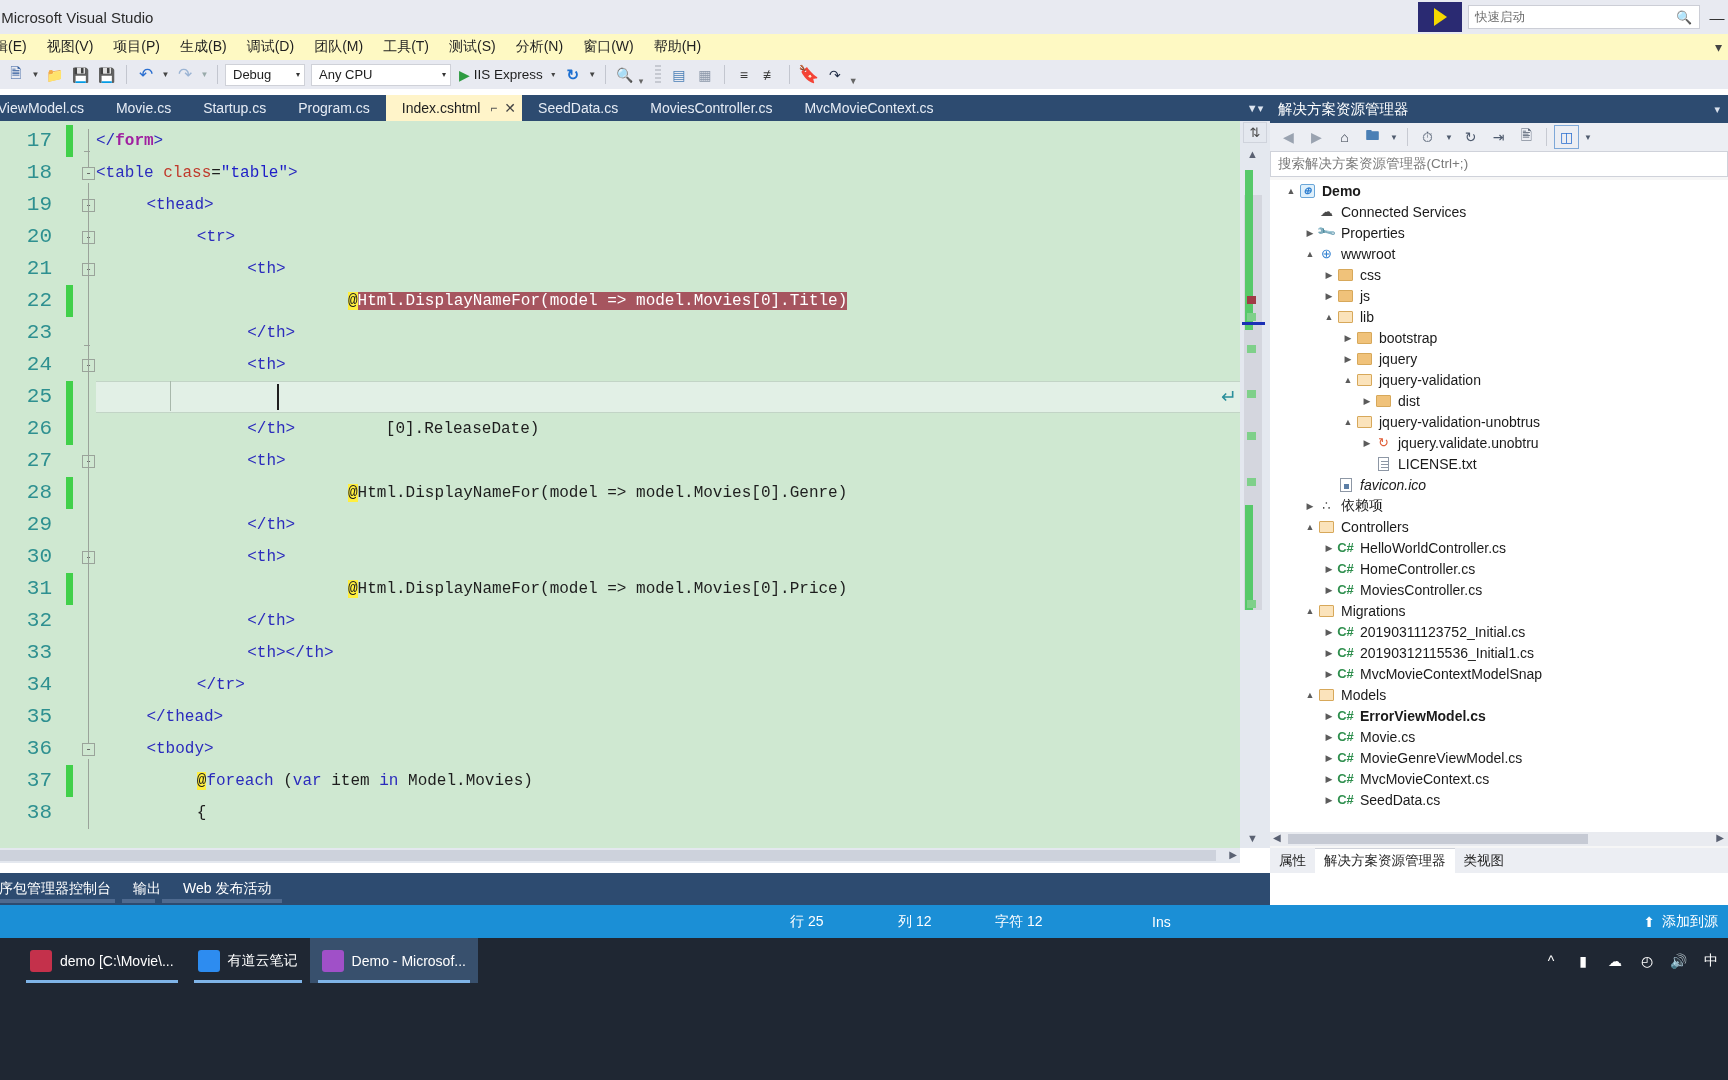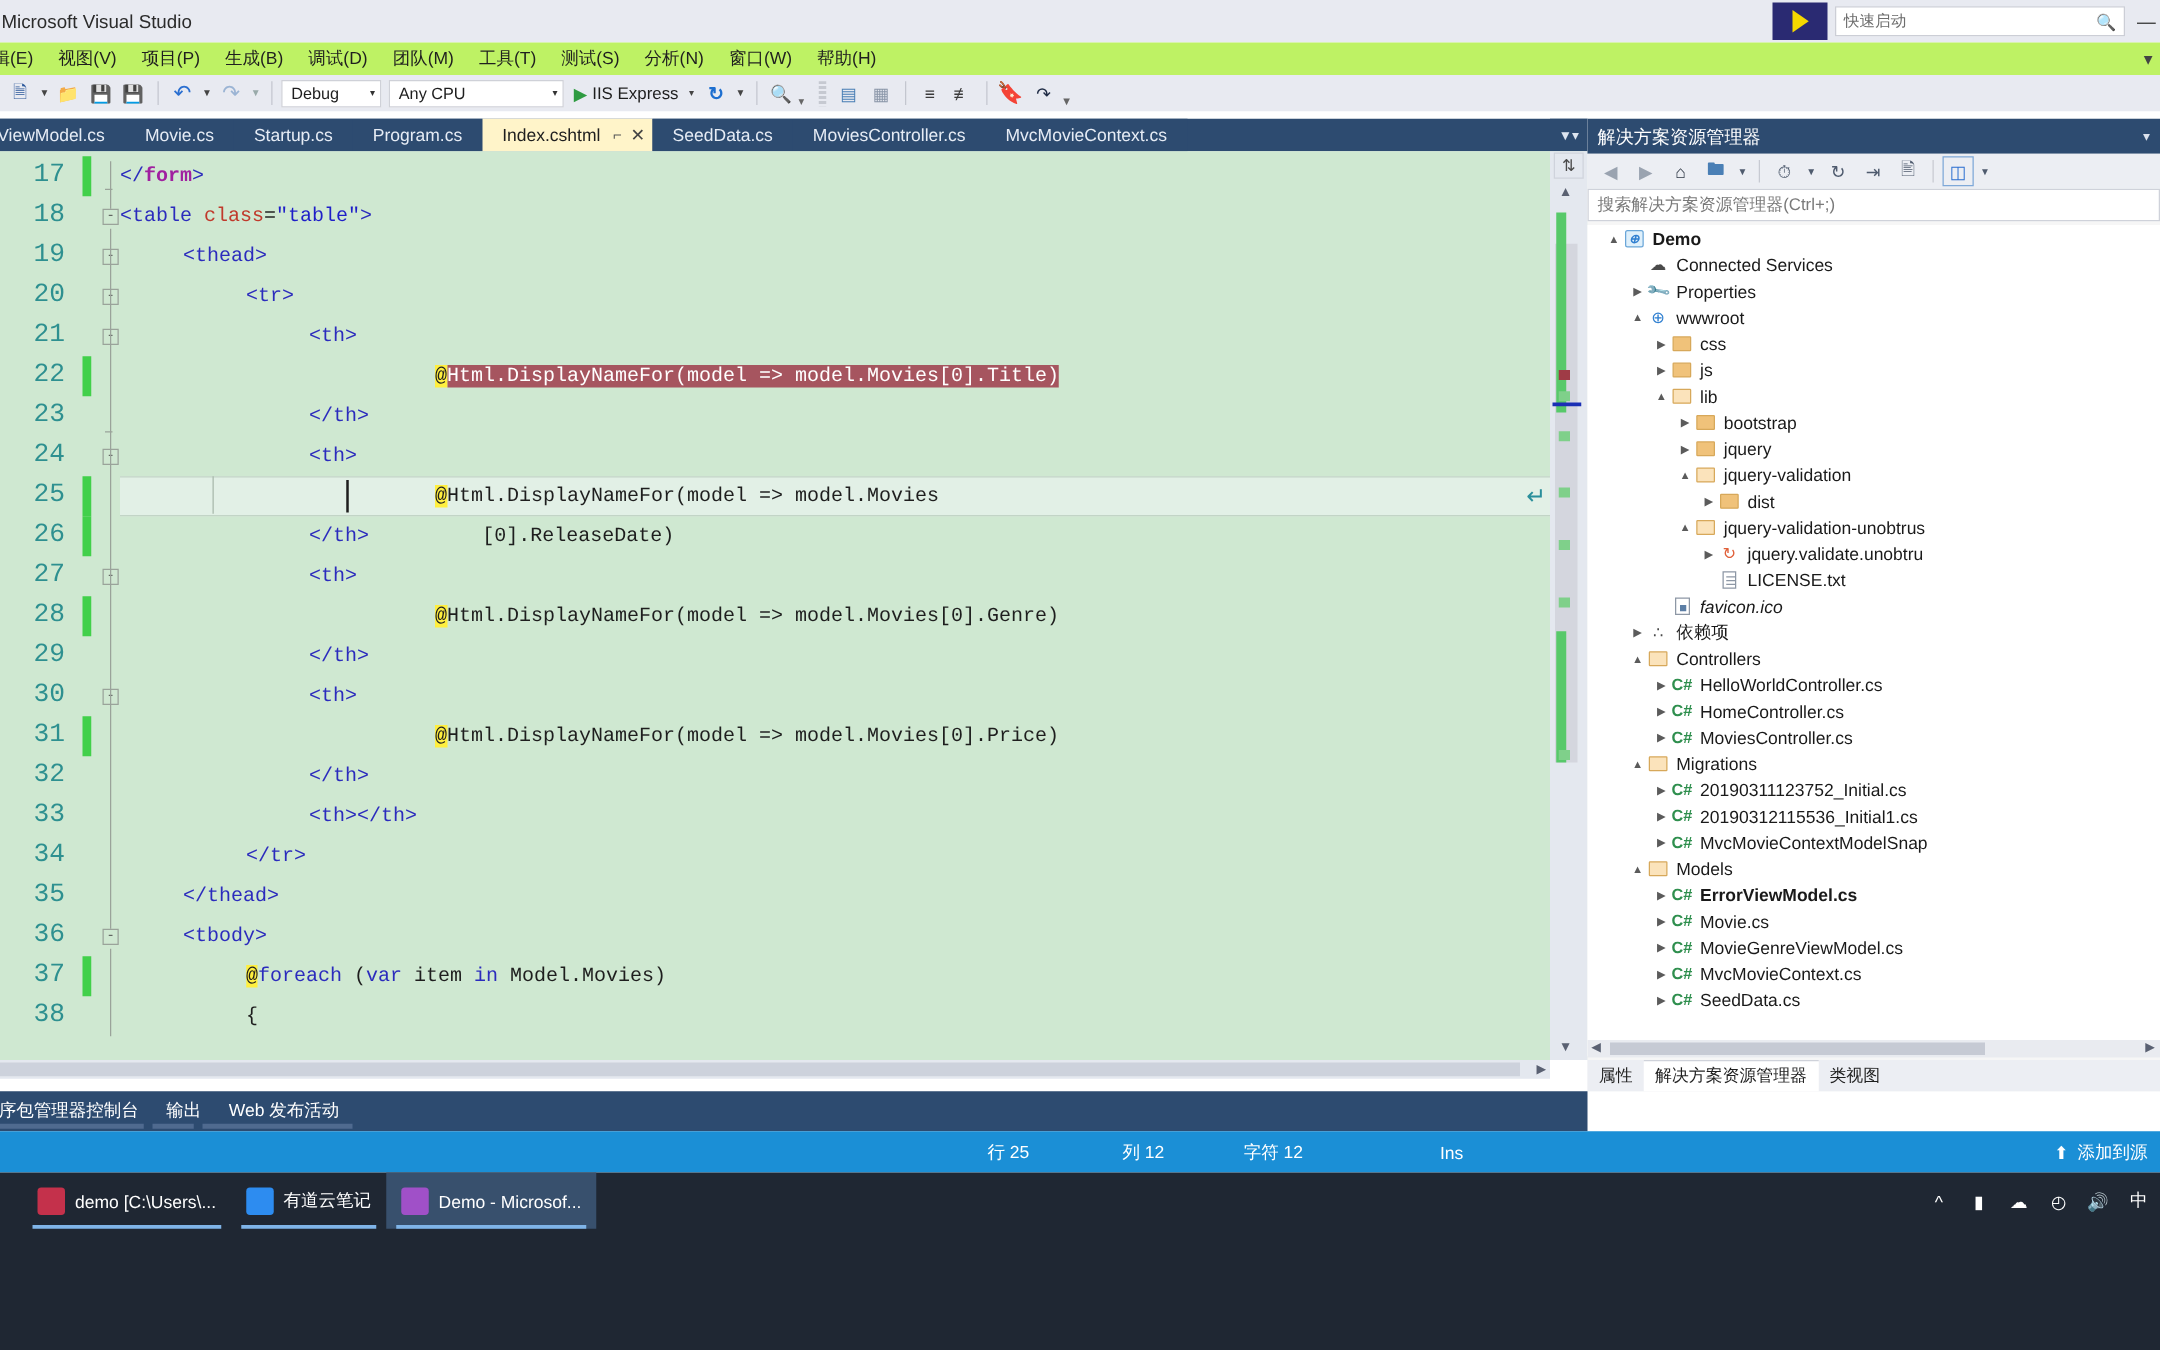--- a/index.html
+++ b/index.html
@@ -34,21 +34,21 @@
     display:flex; align-items:center; padding:0 6px; font-size:12.5px; color:#6d6d6d;
     position:relative;
   }
   .quick-launch .ql-icon { position:absolute; right:6px; color:#3b3b3b; font-size:13px; }
   .win-btns { display:flex; align-items:center; margin-left:6px; font-size:15px; color:#333; }
   .win-btns span { width:22px; text-align:center; }
 
   
   .menubar {
     position:absolute; left:0; top:34px; width:1728px; height:26px;
-    background:#bef264; display:flex; align-items:center; font-size:14px; color:#1f1f1f;
+    background:#fef9c3; display:flex; align-items:center; font-size:14px; color:#1f1f1f;
   }
   .menubar .mi { padding:2px 10px; white-space:nowrap; }
   .menubar .mi:first-child { margin-left:-16px; }
   .menubar .overflow { margin-left:auto; padding-right:6px; color:#444; }
 
   
   .toolbar {
     position:absolute; left:0; top:60px; width:1728px; height:29px;
     background:#e8eaf1; display:flex; align-items:center; gap:2px; padding-left:4px;
   }
@@ -390,21 +390,20 @@
       <div class="code" style="top: 388px; left: 247.2px;"><span class="k-br">&lt;/</span><span class="k-tag">th</span><span class="k-br">&gt;</span></div>
       <div class="code" style="top: 420px; left: 247.2px;"><span class="k-br">&lt;</span><span class="k-tag">th</span><span class="k-br">&gt;</span></div>
       <div class="code" style="top: 484px; left: 247.2px;"><span class="k-br">&lt;/</span><span class="k-tag">th</span><span class="k-br">&gt;</span></div>
       <div class="code" style="top: 516px; left: 247.2px;"><span class="k-br">&lt;</span><span class="k-tag">th</span><span class="k-br">&gt;</span><span class="k-br">&lt;/</span><span class="k-tag">th</span><span class="k-br">&gt;</span></div>
       <div class="code" style="top: 548px; left: 196.8px;"><span class="k-br">&lt;/</span><span class="k-tag">tr</span><span class="k-br">&gt;</span></div>
       <div class="code" style="top: 580px; left: 146.4px;"><span class="k-br">&lt;/</span><span class="k-tag">thead</span><span class="k-br">&gt;</span></div>
       <div class="code" style="top: 612px; left: 146.4px;"><span class="k-br">&lt;</span><span class="k-tag">tbody</span><span class="k-br">&gt;</span></div>
       <div class="code" style="top: 644px; left: 196.8px;"><span class="k-razor">@</span><span class="k-kw">foreach</span><span class="k-plain"> (</span><span class="k-kw">var</span><span class="k-plain"> item </span><span class="k-kw">in</span><span class="k-plain"> Model.Movies)</span></div>
       <div class="code" style="top: 676px; left: 196.8px;"><span class="k-plain">{</span></div>
       <div class="code" style="top: 164px; left: 348px;"><span class="k-razor">@</span><span class="sel-red">Html.DisplayNameFor(model =&gt; model.Movies[0].Title)</span></div>
-      <div class="code" style="top: 260px; left: 348px;"><span class="k-razor">@</span><span>Html.DisplayNameFor(model =&gt; model.Movies</span></div>
       <div class="code" style="top: 292px; left: 385.8px;"><span>[0].ReleaseDate)</span></div>
       <div class="caret" style="left: 277px; top: 263px;"></div>
       <div class="wrapglyph" style="left: 1221px; top: 264px;">↵</div>
       <div class="indentline" style="left: 170px; top: 260px; height: 30px;"></div>
       <div class="code" style="top: 356px; left: 348px;"><span class="k-razor">@</span><span>Html.DisplayNameFor(model =&gt; model.Movies[0].Genre)</span></div>
       <div class="code" style="top: 452px; left: 348px;"><span class="k-razor">@</span><span>Html.DisplayNameFor(model =&gt; model.Movies[0].Price)</span></div>
     </div>
 
   <div class="ed-scroll"></div>
   <div class="ed-split">⇅</div>
@@ -660,21 +659,21 @@
       <span>⬆</span>
       <span>添加到源</span>
     </span>
   </div>
 
   <div class="taskbar"></div>
   <div class="tb-items" id="tkitems">
       <div style="width: 18px;"></div>
       <div class="tk">
         <span class="tkico" style="background: rgb(196, 49, 75);"></span>
-        <span>demo [C:\Users\...</span>
+        <span>demo [C:\Movie\...</span>
         <span class="underline"></span>
       </div>
       <div class="tk">
         <span class="tkico" style="background: rgb(45, 140, 240);"></span>
         <span>有道云笔记</span>
         <span class="underline"></span>
       </div>
       <div class="tk active">
         <span class="tkico" style="background: rgb(160, 80, 200);"></span>
         <span>Demo - Microsof...</span>

